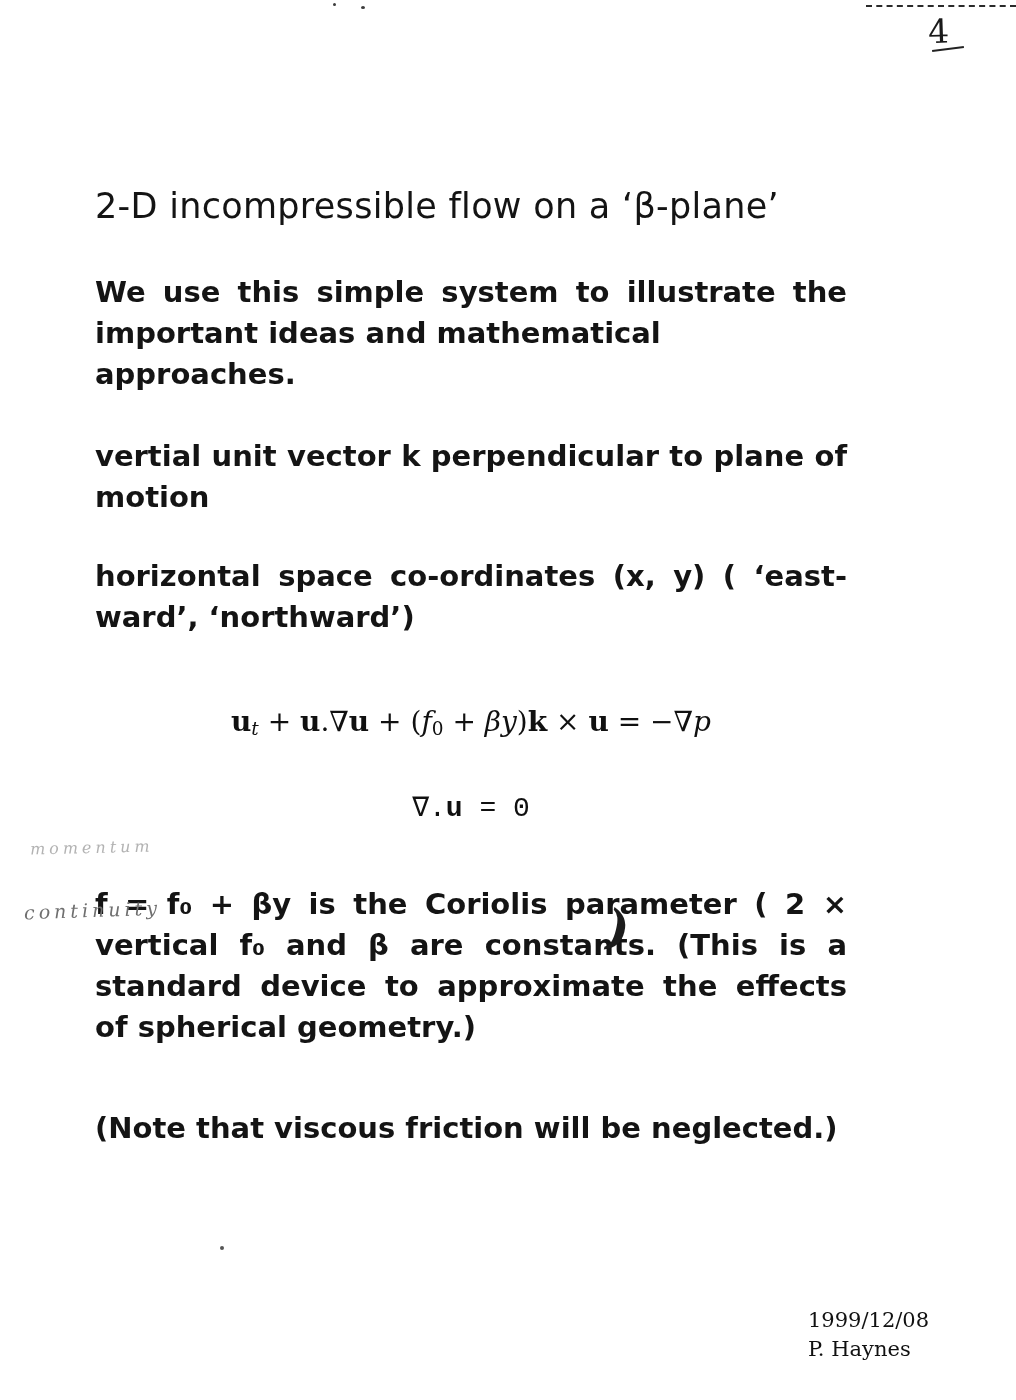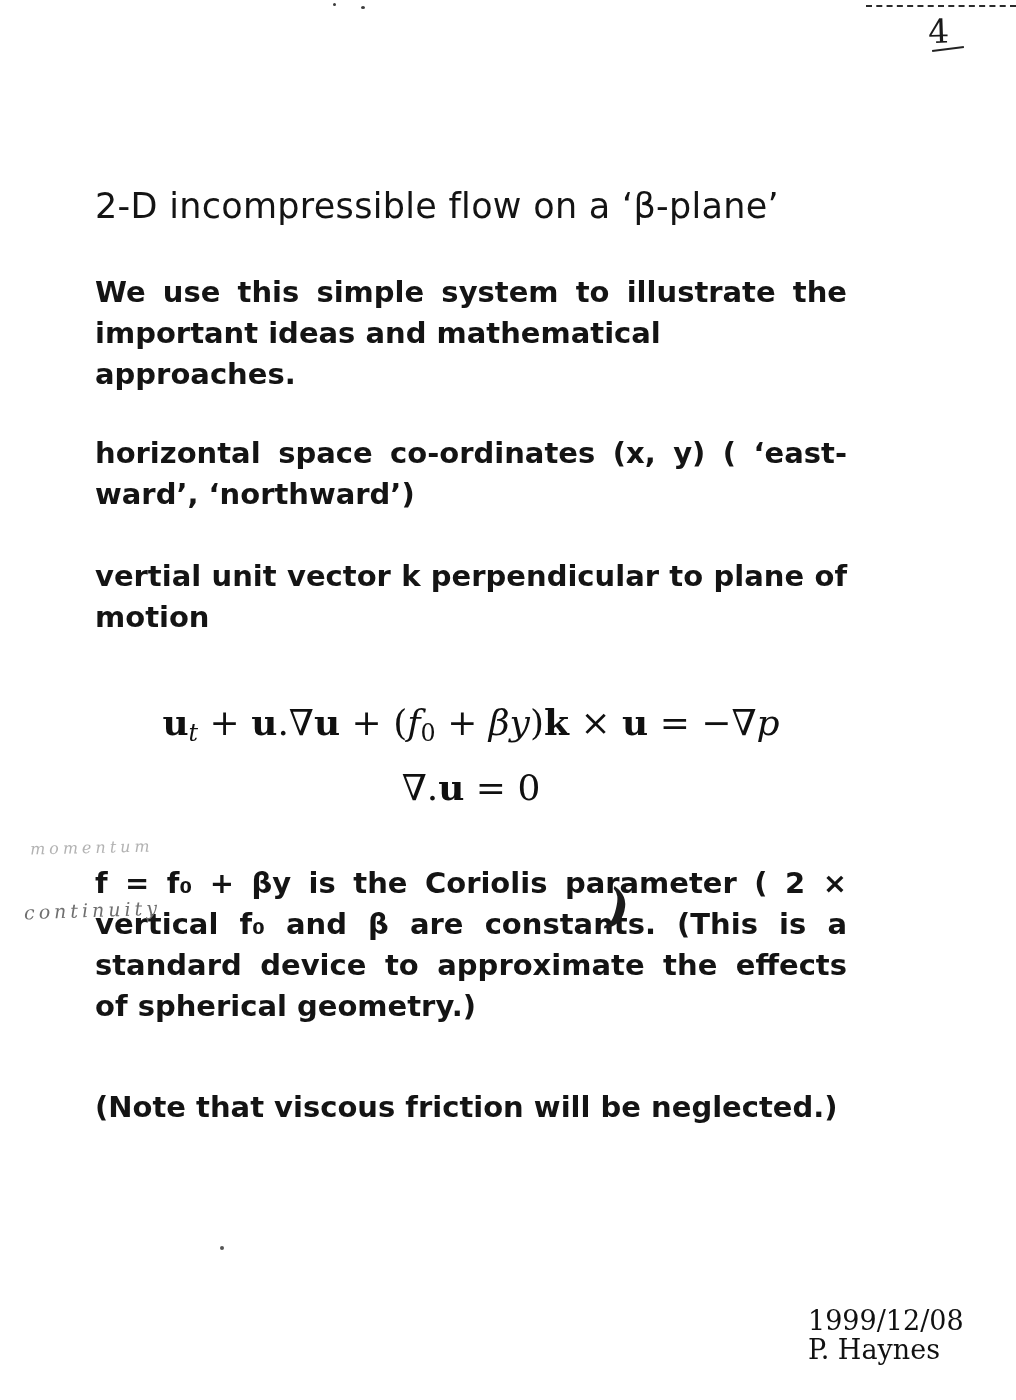--- a/index.html
+++ b/index.html
@@ -20,25 +20,25 @@
   .m-coords   { margin-top:38px; }
   .m-vertical { margin-top:41px; }
   .m-velocity { margin-top:41px; }
   .m-heading  { margin-top:37px; }
   .m-coriolis { margin-top:51px; position:relative; }
   .m-note     { margin-top:60px; }
 
   
   .equation {
     font-family:"DejaVu Serif","Liberation Serif",serif;
-    font-size:36px; text-align:center; line-height:48px; color:#101010;
+    font-size:28px; text-align:center; line-height:48px; color:#101010;
   }
   .equation span { white-space:pre; }
   .eq1 { margin-top:60px; }
-  .eq2 { margin-top:6px; }
+  .eq2 { margin-top:32px;font-family:Liberation Mono, monospace; }
   .vec { font-weight:700; }
   .it  { font-style:italic; }
   .sub { font-size:0.66em; vertical-align:-0.24em; }
 
   
   .hand {
     position:absolute; font-family:"DejaVu Serif","Liberation Serif",serif;
     font-style:italic; letter-spacing:4px; white-space:nowrap;
   }
   .hand-momentum  { left:30px; top:838px; font-size:16px; color:#b3b3b3; transform:rotate(-1.5deg); }
@@ -58,21 +58,21 @@
   .dash-line { position:absolute; left:866px; top:5px; width:150px; border-top:2px dashed #2a2a2a; }
   .dot { position:absolute; background:#3c3c3c; border-radius:50%; }
   .dot-a { left:333px; top:3px; width:3px; height:3px; }
   .dot-b { left:361px; top:6px; width:4px; height:3px; }
   .dot-c { left:220px; top:1246px; width:4px; height:4px; background:#555; }
 
   
   .footer {
     position:absolute; left:808px; top:1306px;
     font-family:"DejaVu Serif","Liberation Serif",serif;
-    font-size:27px; line-height:29px; color:#111;
+    font-size:21px; line-height:29px; color:#111;
   }
 </style>
 </head>
 <body>
 
 <div class="page">
 
   <div class="dash-line"></div>
   <div class="dot dot-a"></div>
   <div class="dot dot-b"></div>
@@ -83,28 +83,28 @@
 
   <div class="content">
 
     <h1 class="title">2-D incompressible flow on a ‘β-plane’</h1>
 
     <div class="para m-intro">
       <div class="line just">We use this simple system to illustrate the</div>
       <div class="line">important ideas and mathematical approaches.</div>
     </div>
 
+    <div class="para m-vertical">
+      <div class="line just">vertial unit vector k perpendicular to plane of</div>
+      <div class="line">motion</div>
+    </div>
+
     <div class="para m-coords">
       <div class="line just">horizontal space co-ordinates (x, y) ( ‘east-</div>
       <div class="line">ward’, ‘northward’)</div>
-    </div>
-
-    <div class="para m-vertical">
-      <div class="line just">vertial unit vector k perpendicular to plane of</div>
-      <div class="line">motion</div>
     </div>
 
 
 
     <div class="equation eq1">
       <span class="vec">u</span><span class="sub it">t</span><span> + </span><span class="vec">u</span><span>.</span><span>∇</span><span class="vec">u</span><span> + (</span><span class="it">f</span><span class="sub">0</span><span> + </span><span class="it">βy</span><span>)</span><span class="vec">k</span><span> × </span><span class="vec">u</span><span> = −∇</span><span class="it">p</span>
     </div>
 
     <div class="equation eq2">
       <span>∇.</span><span class="vec">u</span><span> = 0</span>

